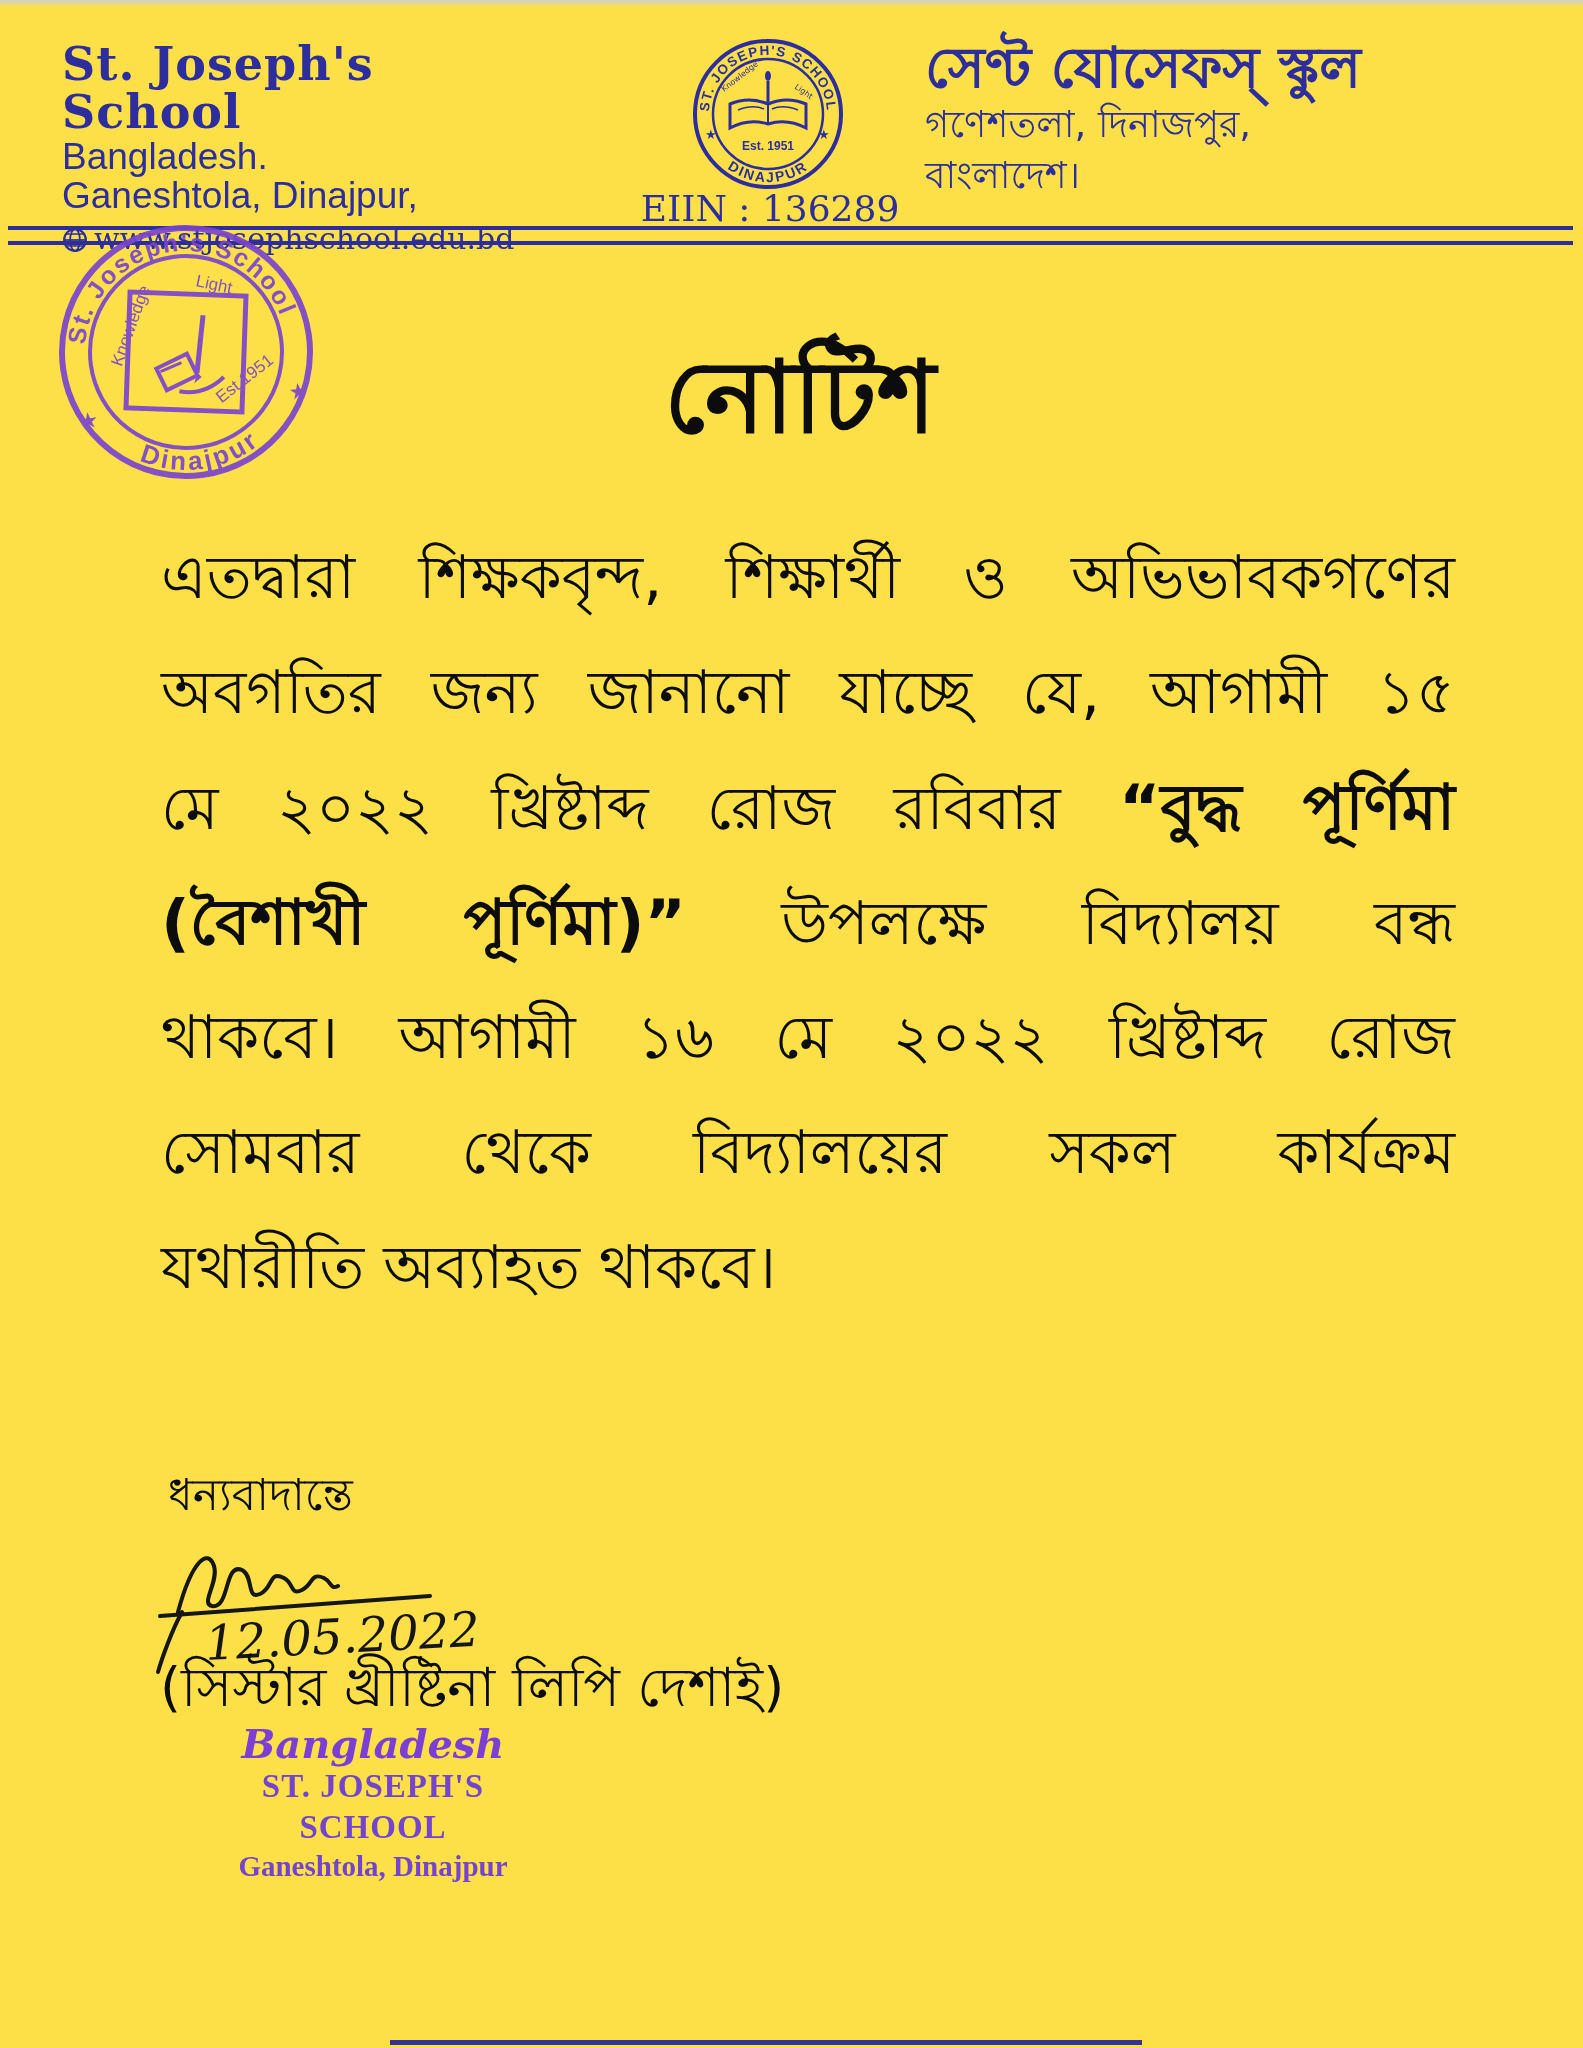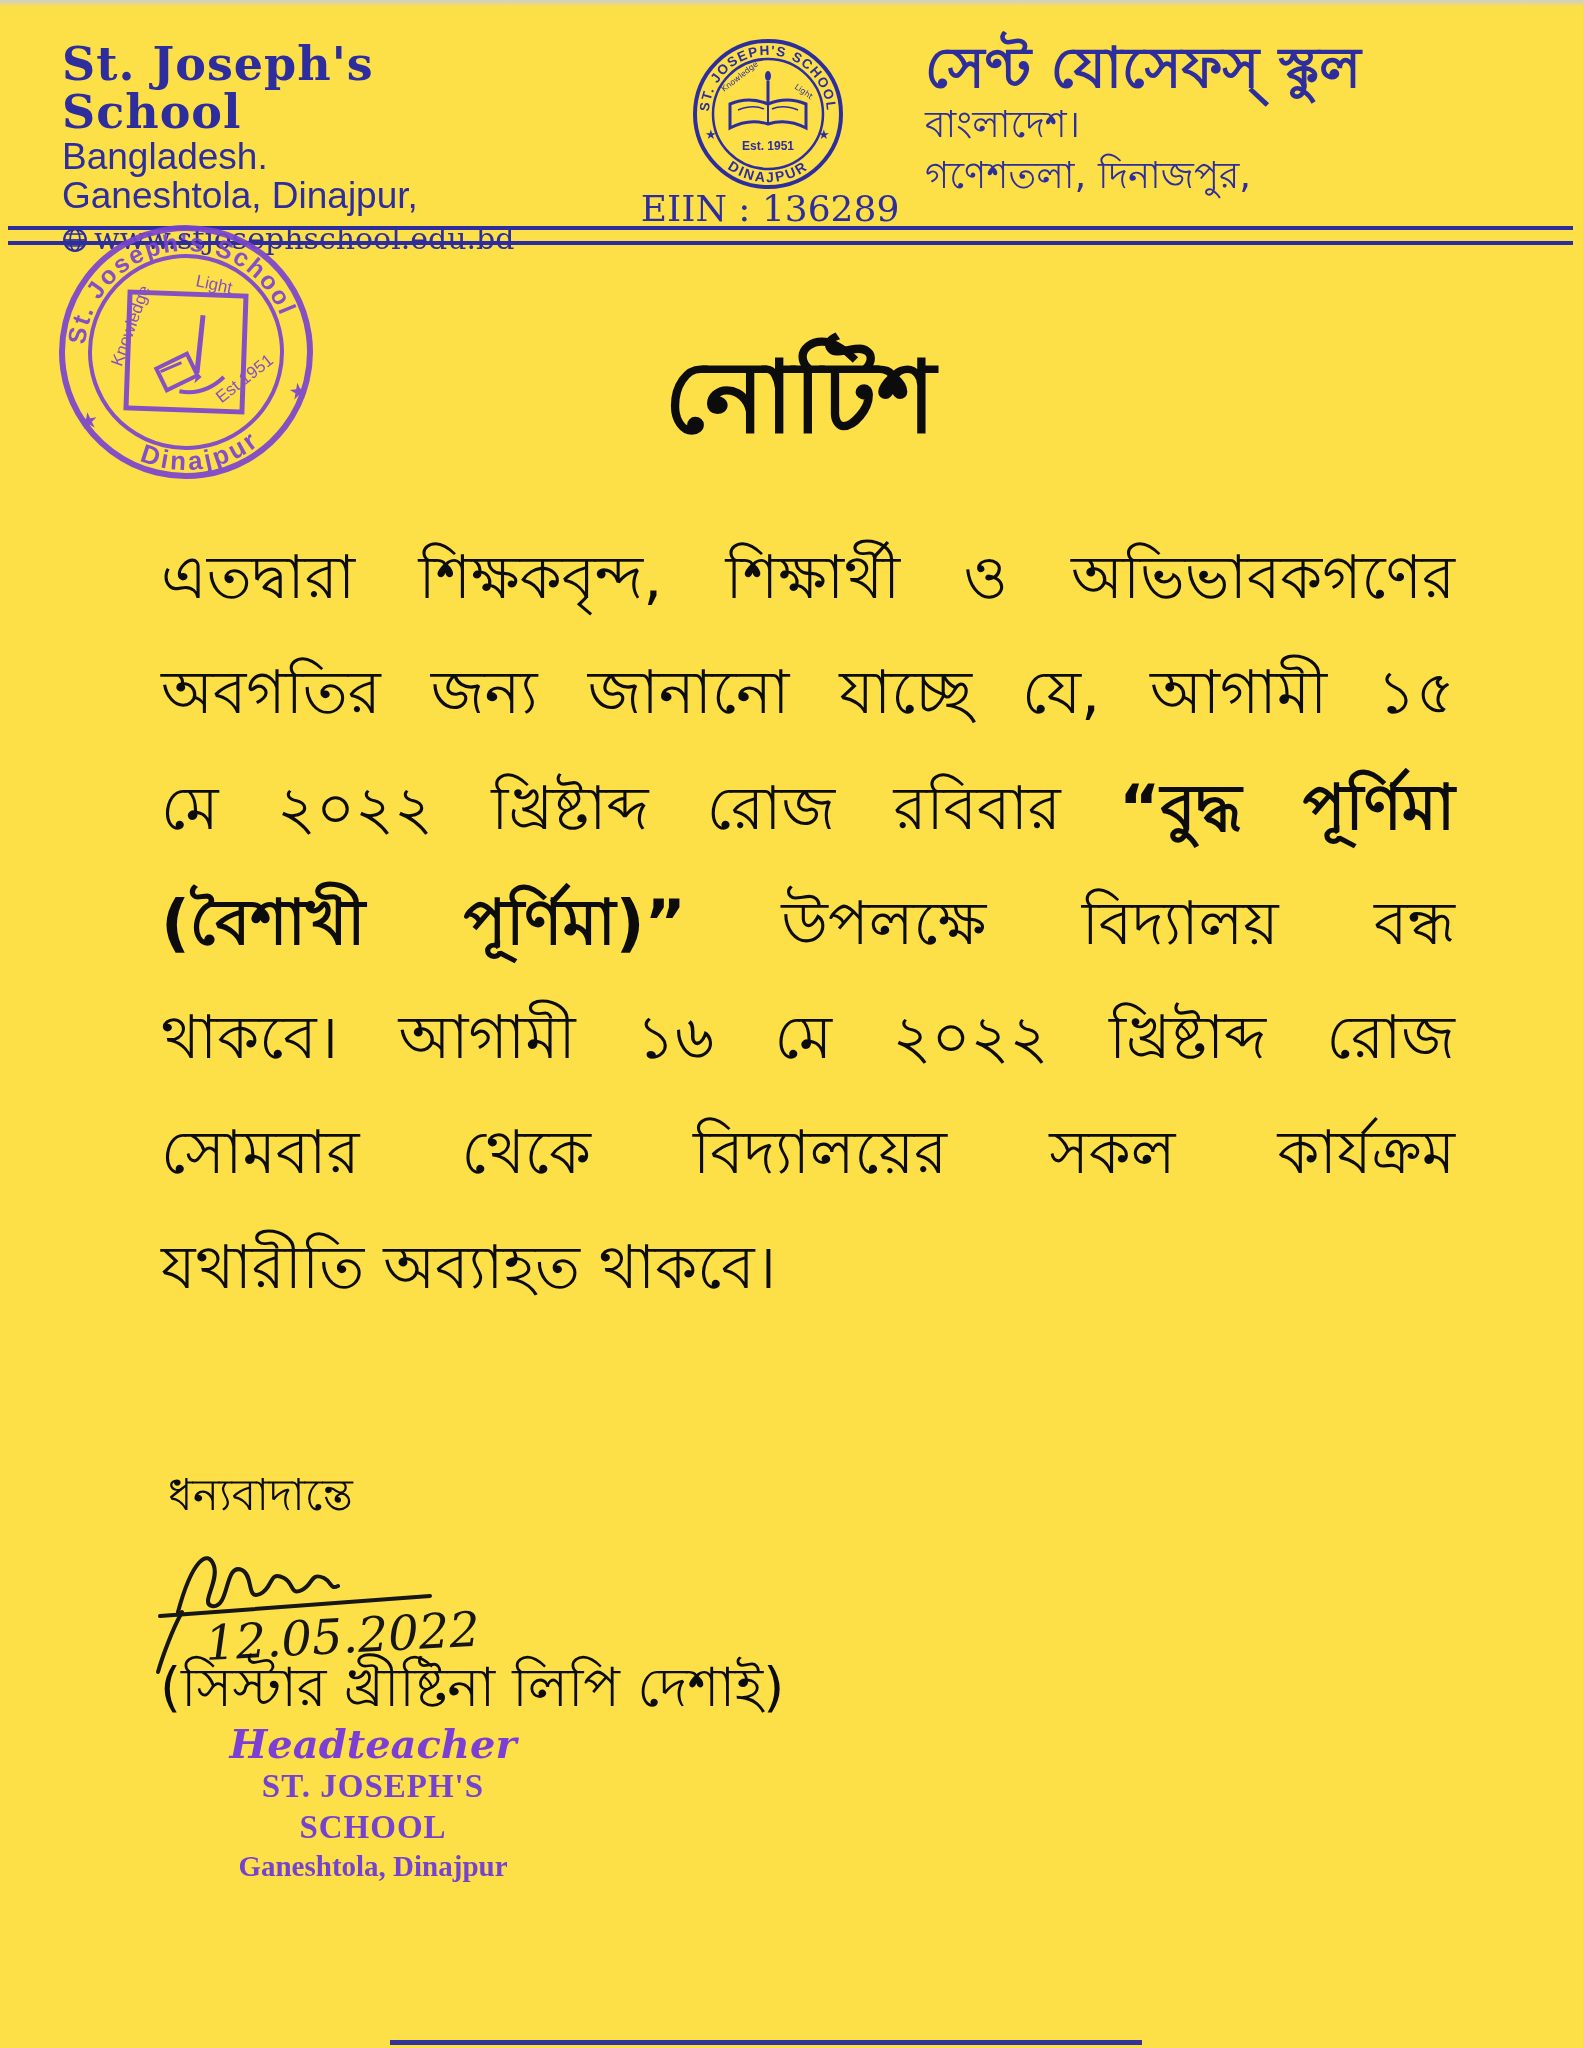--- a/index.html
+++ b/index.html
@@ -101,22 +101,22 @@
       <path d="M -30 -4 Q -15 -10 -4 -5 M 4 -5 Q 15 -10 30 -4" fill="none" stroke="#2d2d9e" stroke-width="1.5"></path>
       <text x="-44" y="-22" font-size="8" fill="#2d2d9e" transform="rotate(-38 -44 -22)">Knowledge</text>
       <text x="26" y="-26" font-size="8" fill="#2d2d9e" transform="rotate(35 26 -26)">Light</text>
       <text x="0" y="36" font-size="12" font-weight="bold" fill="#2d2d9e" text-anchor="middle" font-family="Liberation Sans, sans-serif">Est. 1951</text>
     </svg>
   </div>
   <div class="eiin">EIIN : 136289</div>
 
   <div class="hdr-right">
     <div class="hdr-school-bn">সেণ্ট যোসেফস্ স্কুল</div>
+    <div class="hdr-bn-addr">গণেশতলা, দিনাজপুর,</div>
     <div class="hdr-bn-addr">বাংলাদেশ।</div>
-    <div class="hdr-bn-addr">গণেশতলা, দিনাজপুর,</div>
   </div>
 
   <div class="dbl-rule"></div>
 
   <div class="stamp-round">
     <svg viewBox="-134 -134 268 268" width="268" height="268">
       <circle r="124" fill="none" stroke="#7a44cf" stroke-width="6"></circle>
       <circle r="96" fill="none" stroke="#7a44cf" stroke-width="4"></circle>
       <defs>
         <path id="stampTop" d="M -101 0 A 101 101 0 0 1 101 0" fill="none"></path>
@@ -164,19 +164,19 @@
       <path d="M 30 92 C 44 40 60 28 66 46 C 71 62 52 84 64 86 C 82 89 76 42 94 50 C 106 56 98 80 112 74 C 126 68 120 50 136 58 C 146 63 142 76 154 70 C 166 64 162 52 176 58 C 184 62 182 70 190 66" fill="none" stroke="#161616" stroke-width="4" stroke-linecap="round"></path>
       <path d="M 34 92 C 24 110 14 138 10 152" fill="none" stroke="#161616" stroke-width="4" stroke-linecap="round"></path>
       <line x1="12" y1="96" x2="282" y2="76" stroke="#161616" stroke-width="4" stroke-linecap="round"></line>
       <text x="58" y="140" font-size="48" font-style="italic" fill="#161616" font-family="DejaVu Serif, serif" transform="rotate(-3 58 140)">12.05.2022</text>
     </svg>
   </div>
 
   <div class="sig-name">(সিস্টার খ্রীষ্টিনা লিপি দেশাই)</div>
 
   <div class="stamp-text">
-    <div class="stamp-title">Headteacher</div>
+    <div class="stamp-title">Bangladesh</div>
     <div class="stamp-school">ST. JOSEPH'S SCHOOL</div>
     <div class="stamp-addr">Ganeshtola, Dinajpur</div>
   </div>
 
   <div class="bottom-line"></div>
 </div>
 
 </body></html>

